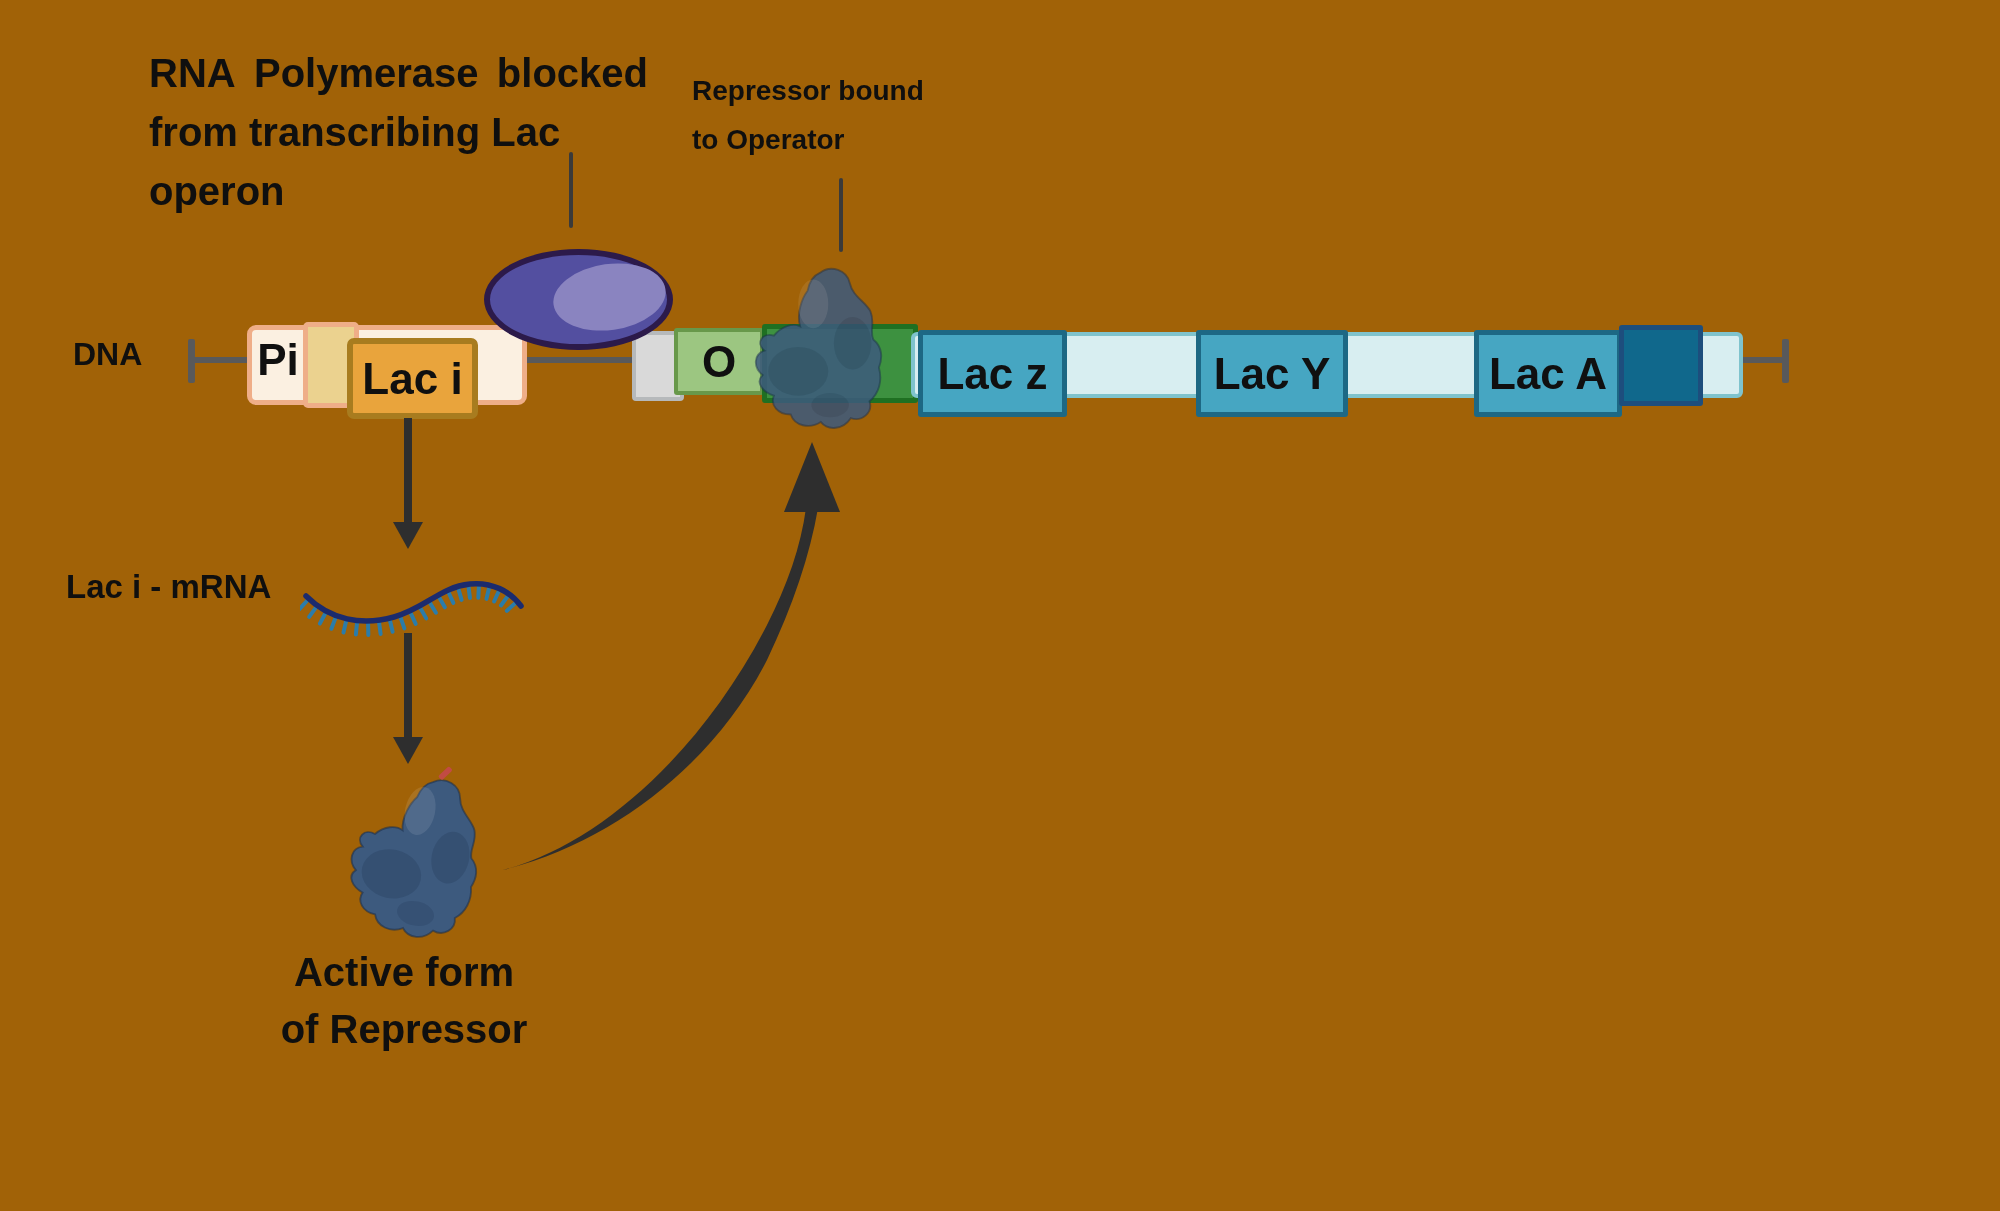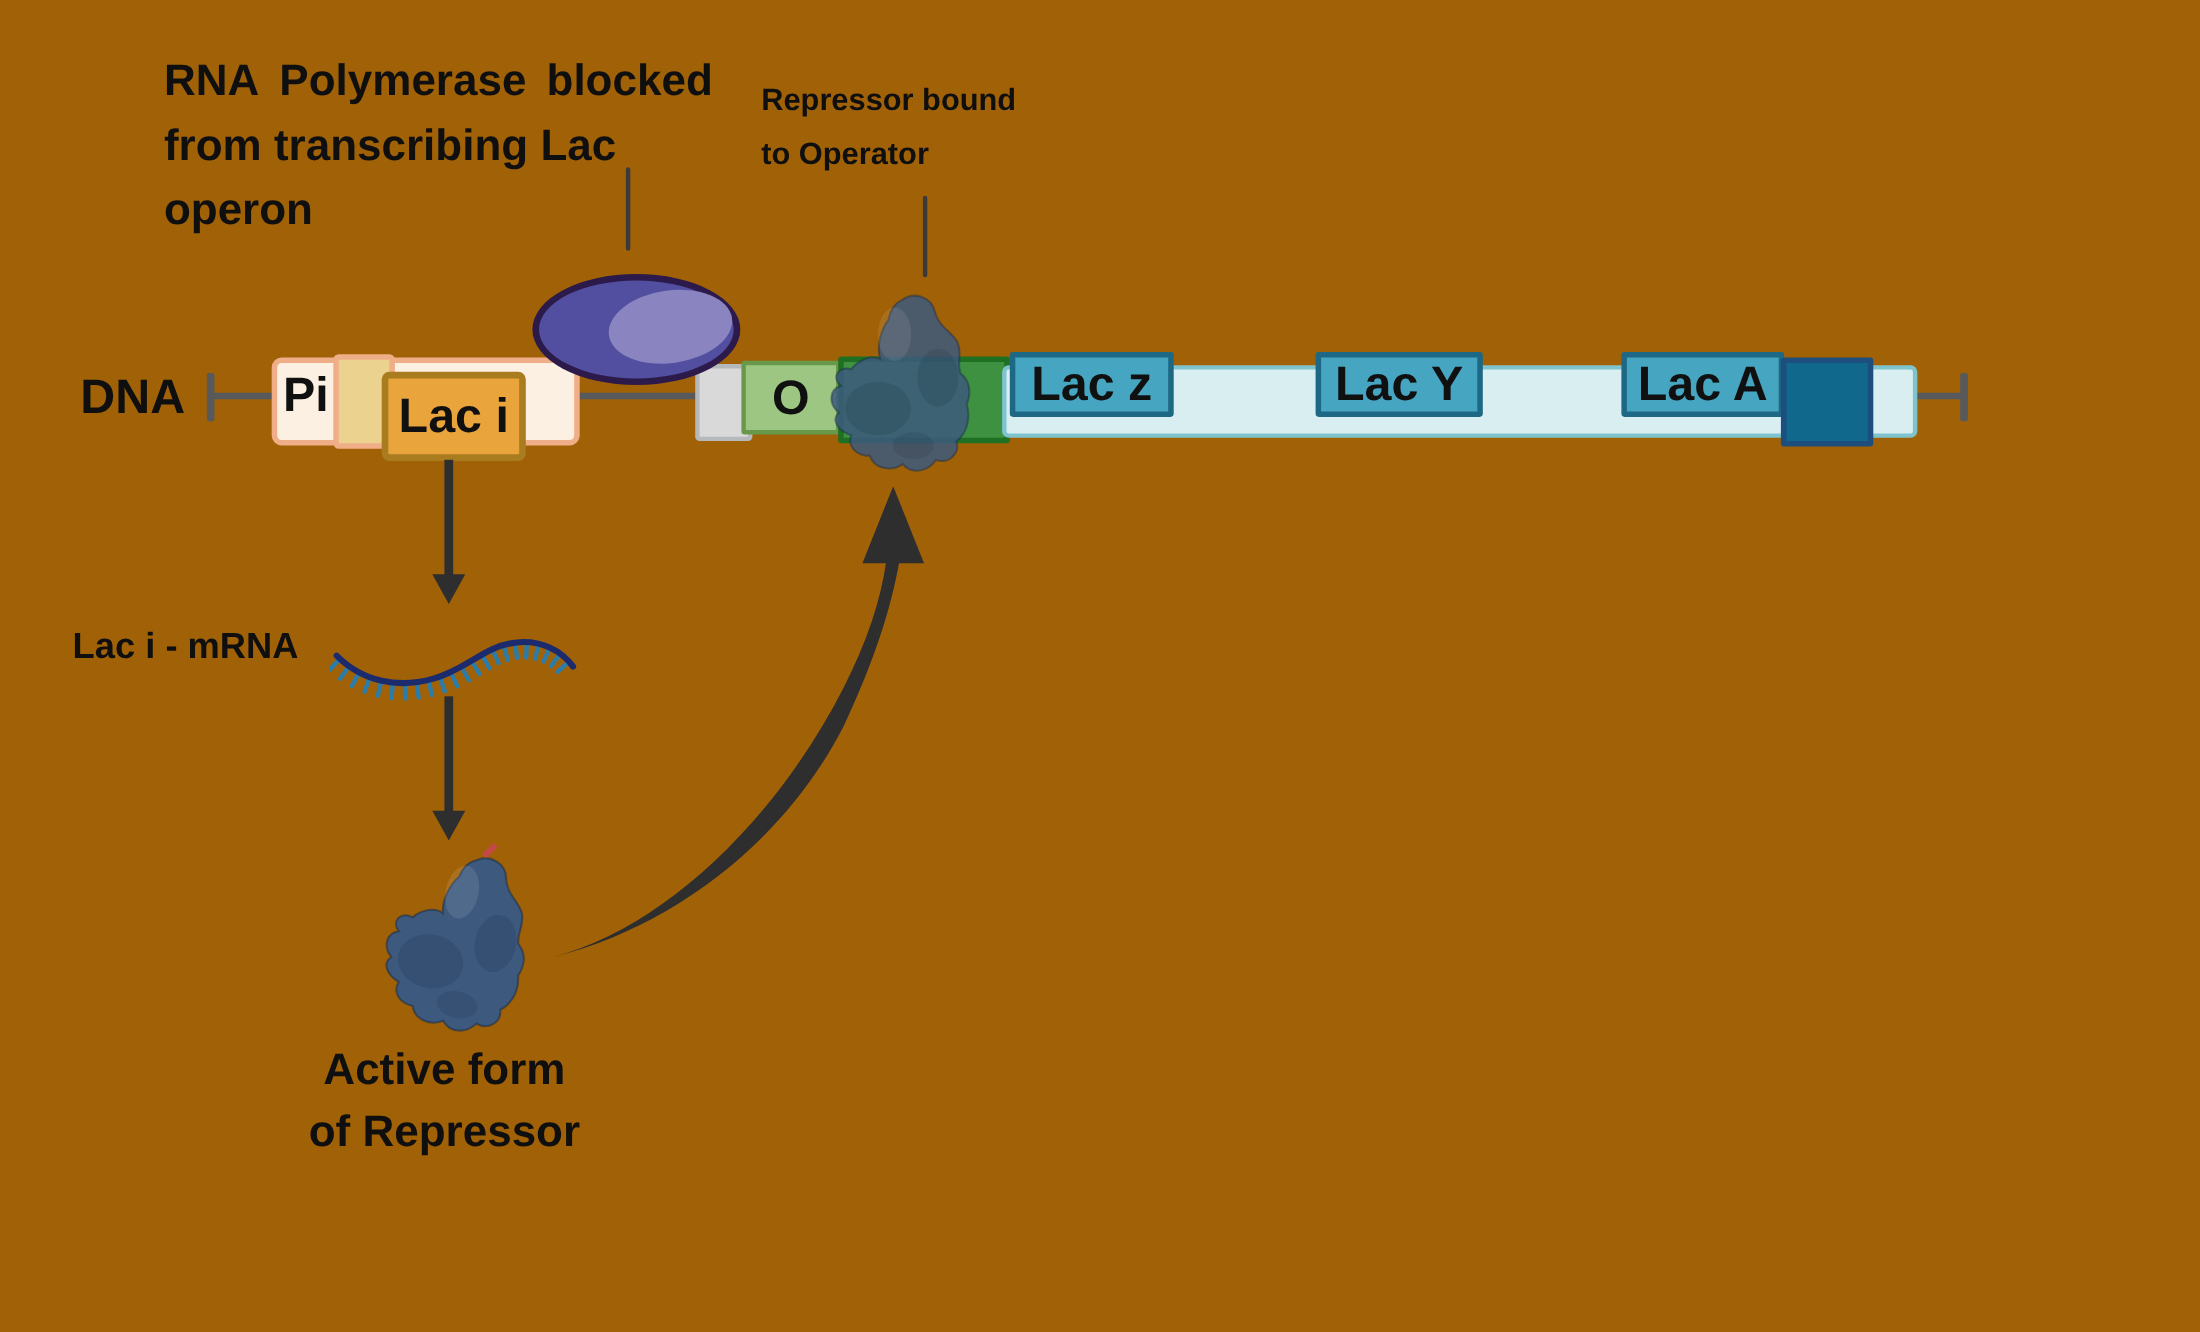--- a/index.html
+++ b/index.html
@@ -5,21 +5,21 @@
   html,body{margin:0;padding:0;background:#ffffff;}
   .canvas{position:relative;width:2000px;height:1211px;background:#a16207;overflow:hidden;
           font-family:"Liberation Sans","DejaVu Sans",sans-serif;color:#0f0f0f;}
   .abs{position:absolute;}
 
   
   .title{left:149px;top:44px;width:499px;font-size:40px;line-height:59px;font-weight:700;}
   .title .t1{display:flex;justify-content:space-between;}
   .small-ann{font-size:28px;line-height:49px;font-weight:700;text-align:left;}
   .rep-ann{left:692px;top:66px;width:300px;}
-  .dna-label{left:73px;top:336px;font-size:44px;font-weight:700;}
+  .dna-label{left:73px;top:336px;font-size:32px;font-weight:700;}
   .mrna-label{left:66px;top:568px;font-size:33px;font-weight:700;}
   .active-ann{left:244px;top:944px;width:320px;font-size:40px;line-height:57px;font-weight:700;text-align:center;}
 
   
   .ptr{width:4px;background:#3a3a3a;border-radius:2px;}
   .ptr1{left:569px;top:152px;height:76px;}
   .ptr2{left:839px;top:178px;height:74px;}
 
   
   .dna-line{left:192px;top:357px;width:1596px;height:6px;background:var(--dna_line,#58595B);}
@@ -36,21 +36,21 @@
   .laci-box{left:347px;top:318px;width:131px;height:81px;background:var(--amber,#E9A43C);
        border:6px solid var(--amber_border,#A87C1F);border-radius:7px;margin-top:20px;}
   .gray-box{left:632px;top:331px;width:44px;height:62px;background:var(--gray_box,#D9D9D9);
        border:4px solid var(--gray_border,#B6B9BB);border-radius:4px;}
   .o-box{left:674px;top:328px;width:90px;height:67px;background:var(--operator_green,#9CC681);
        border:4px solid var(--operator_border,#68984A);border-radius:3px;}
   .greendark-box{left:762px;top:324px;width:146px;height:69px;background:var(--green_dark,#3D9140);
        border:5px solid var(--green_dark_border,#1F7022);border-radius:3px;}
   .cyan-bar{left:911px;top:332px;width:824px;height:58px;background:var(--cyan_bar,#D8EEF1);
        border:4px solid var(--cyan_bar_border,#7FC3CD);border-radius:6px;}
-  .teal-box{top:320px;width:149px;height:59px;background:var(--teal,#46A6C2);
+  .teal-box{top:330px;width:149px;height:87px;background:var(--teal,#46A6C2);
        border:5px solid var(--teal_border,#1D6884);border-radius:3px;}
   .lacz-box{left:918px;} .lacy-box{left:1196px;width:152px;} .laca-box{left:1474px;width:148px;}
   .navyteal-box{left:1619px;top:325px;width:74px;height:71px;background:var(--navy_teal,#10688C);
        border:5px solid var(--navy_teal_border,#1D4E7D);border-radius:3px;}
 
   
   .polymerase{left:484px;top:249px;width:189px;height:101px;background:var(--polymerase,#534FA0);
        border:6px solid var(--polymerase_border,#2C1A4A);border-radius:50%;box-sizing:border-box;}
   .poly-hi{left:63px;top:9px;width:113px;height:66px;background:var(--polymerase_hi,#8A84C0);
        border-radius:50%;transform:rotate(-8deg);}

